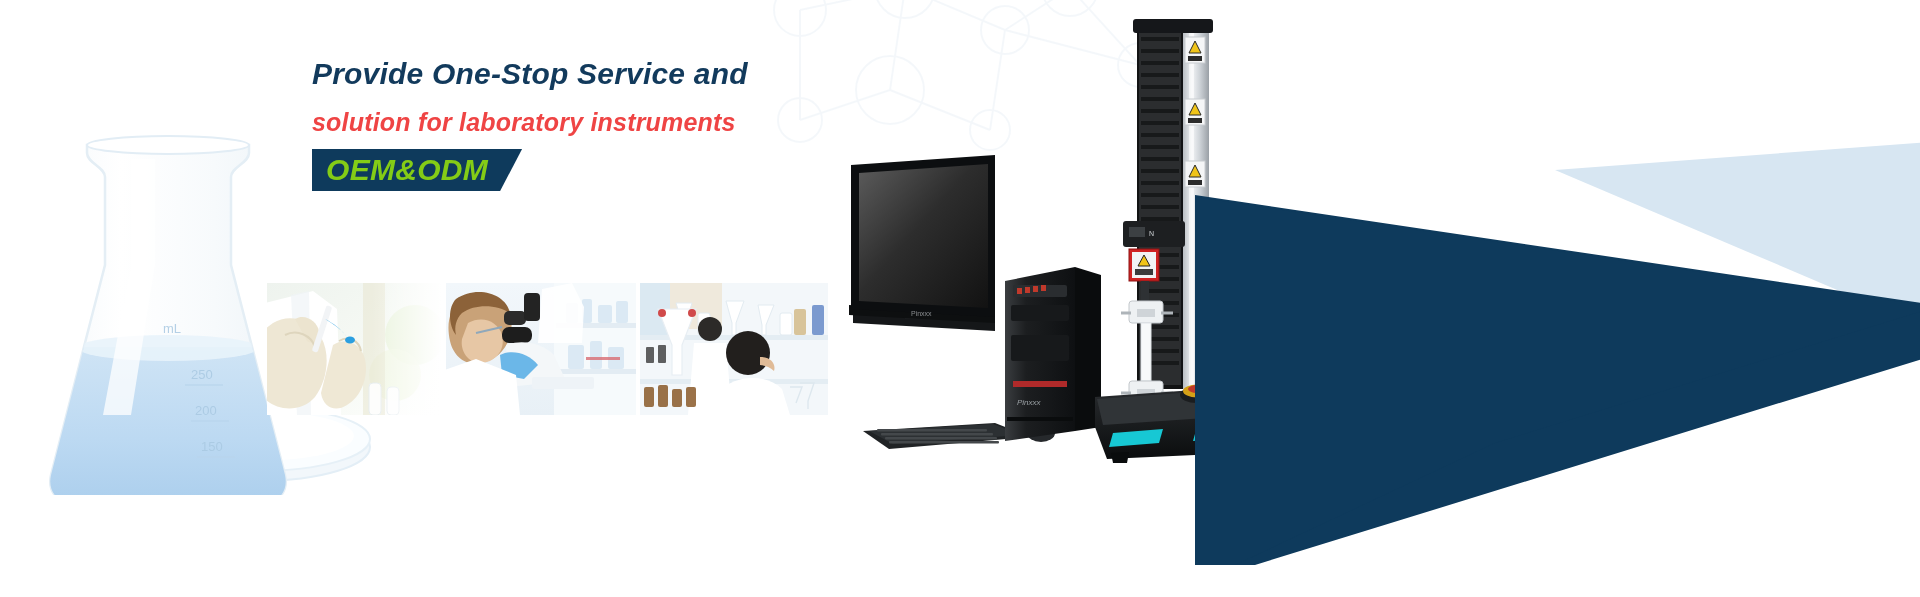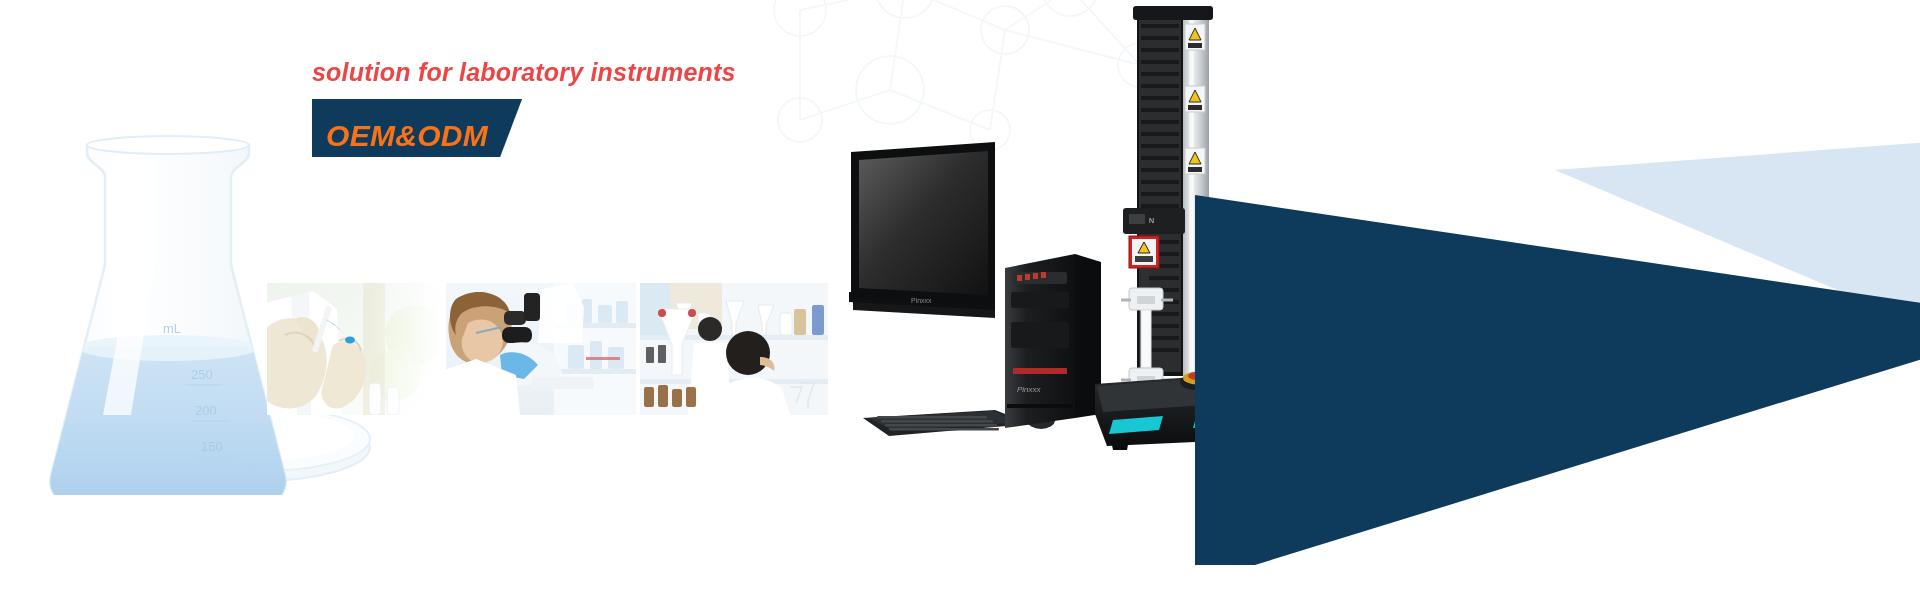--- a/index.html
+++ b/index.html
@@ -24,41 +24,41 @@
     color:#123a5c;letter-spacing:.2px;white-space:nowrap;margin:0 0 16px 0;
   }
   .line2{
     font-style:italic;font-weight:bold;font-size:25px;line-height:30px;
     color:#ef4444;letter-spacing:.2px;white-space:nowrap;margin:0 0 12px 0;
   }
   .badge-wrap{position:relative;display:inline-block;height:42px;}
   .badge{
     position:relative;display:inline-block;height:42px;line-height:42px;
     background:#0d3busy;
-    padding:16px 34px 0 14px;
-    color:#f97316;font-style:italic;font-weight:bold;font-size:30px;
+    padding:0 34px 0 14px;
+    color:#84cc16;font-style:italic;font-weight:bold;font-size:30px;
     letter-spacing:.3px;white-space:nowrap;
     background:#0e3a5c;
     clip-path:polygon(0 0, 100% 0, calc(100% - 22px) 100%, 0 100%);
   }
 
   
   .strip{position:absolute;left:267px;top:283px;height:132px;display:flex;}
   .ph{position:relative;height:132px;overflow:hidden;}
   .ph1{width:175px;}
   .ph2{width:190px;}
   .ph3{width:188px;}
   .ph + .ph{margin-left:4px;}
 
   
   .arrow-light{position:absolute;left:1555px;top:140px;width:400px;height:220px;}
   .arrow-dark{position:absolute;left:1195px;top:195px;width:740px;height:370px;}
 
   
-  .product{position:absolute;left:845px;top:0;width:480px;height:450px;}
+  .product{position:absolute;left:845px;top:13px;width:480px;height:450px;}
 
   
   svg{display:block;}
 </style>
 </head>
 <body>
 
 <div class="banner">
 
   <div class="watermark">
@@ -132,20 +132,21 @@
         <g stroke="#b9d5ec" stroke-width="1.4" opacity=".8">
           <line x1="140" y1="270" x2="178" y2="270"></line>
           <line x1="146" y1="306" x2="184" y2="306"></line>
           <line x1="152" y1="342" x2="190" y2="342"></line>
         </g>
       </g>
     </svg>
   </div>
 
   <div class="copy">
+    <div class="line1">Provide One-Stop Service and</div>
     <div class="line2">solution for laboratory instruments</div>
     <div class="badge-wrap">
       <span class="badge">OEM&amp;ODM</span>
     </div>
   </div>
 
   <div class="strip">
 
     <div class="ph ph1">
       <svg viewBox="0 0 175 132" width="175" height="132">

